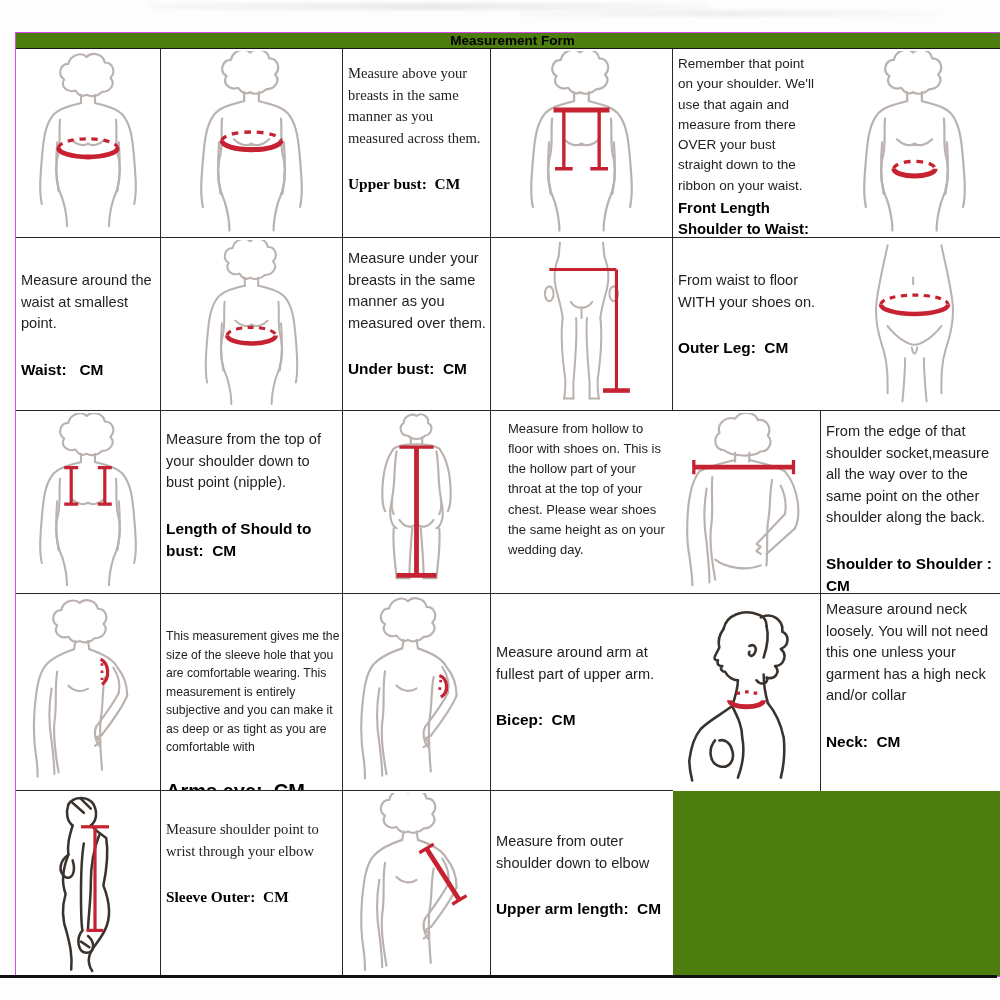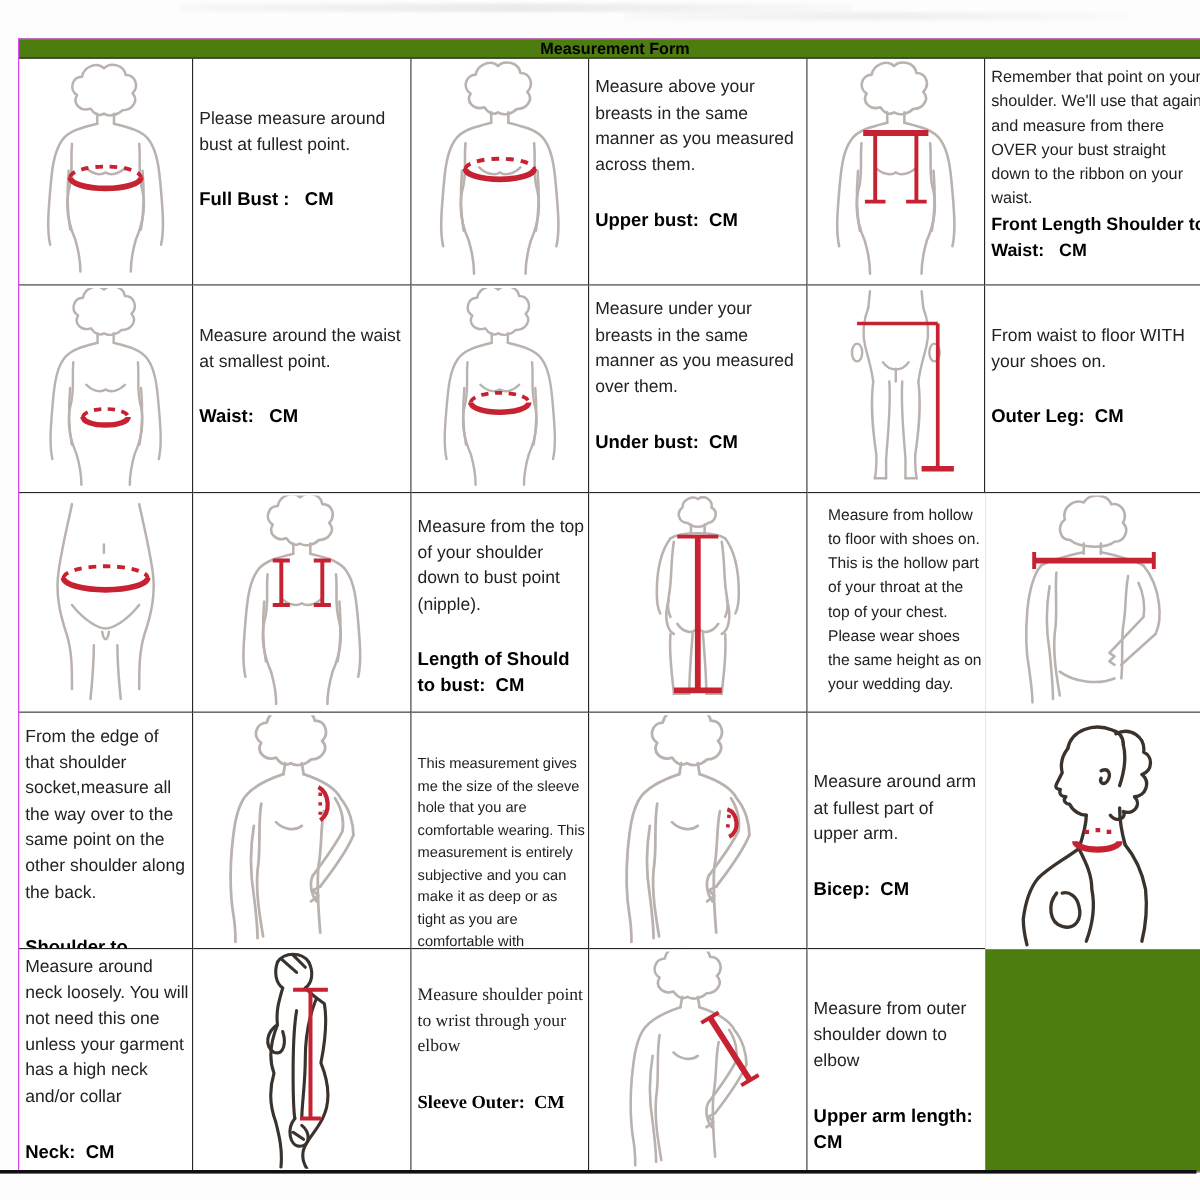--- a/index.html
+++ b/index.html
@@ -24,21 +24,21 @@
   .cell{border-right:1px solid #272727;border-bottom:1px solid #272727;overflow:hidden;box-sizing:border-box;background:#fff;}
   .cell.c6{border-right:none;}
   .cell.r5{border-bottom:none;}
   .fig{display:flex;align-items:center;justify-content:center;padding:2px;}
   .fig svg{width:100%;height:100%;}
   .txt{padding:6px 2px 2px 5px;}
   .desc{margin:0;font-size:14.6px;line-height:1.48;color:#222;}
   .label{margin:24px 0 0 0;font-weight:bold;font-size:15.4px;line-height:1.42;color:#000;white-space:pre-wrap;}
   
   .pt40{padding-top:40px;} .pt32{padding-top:32px;} .pt42{padding-top:42px;}
-  .pt14{padding-top:14px;} .pt10{padding-top:10px;} .pt18{padding-top:18px;}
+  .pt14{padding-top:14px;font-family:Liberation Serif, serif;} .pt10{padding-top:10px;} .pt18{padding-top:18px;}
   .pt48{padding-top:48px;} .pt28{padding-top:28px;font-family:Liberation Serif, serif;} .pt5{padding-top:5px;} .pt8{padding-top:8px;}
   .sm  .desc{font-size:13px;line-height:1.55;margin-left:12px;} .sm  .label{font-size:15px;margin-top:30px;}
   .sm2 .desc{font-size:12.2px;line-height:1.52;margin-top:28px;} .sm2 .label{font-size:20px;margin-top:20px;}
   .sm3 .desc{font-size:13.5px;line-height:1.5;}  .sm3 .label{font-size:14.9px;margin-top:2px;}
   .bottom-bar{position:absolute;left:0px;top:975px;width:997px;height:3px;background:#101010;}
   
   .g{stroke:#bab2ae;fill:none;stroke-width:1.5;stroke-linecap:round;stroke-linejoin:round;}
   .gf{stroke:#bab2ae;fill:#ffffff;stroke-width:1.5;stroke-linejoin:round;}
   .d{stroke:#3a322c;fill:none;stroke-width:1.8;stroke-linecap:round;stroke-linejoin:round;}
   .r{stroke:#c62231;fill:none;stroke-width:2.3;stroke-linecap:butt;}
@@ -89,24 +89,20 @@
 <div class="table">
   <div class="title-cell">Measurement Form</div>
 
   <div class="cell fig">
     <svg viewBox="0 0 100 125">
       <use href="#t-front"></use>
       <path class="r rd" d="M29,66 A21,6.5 0 0 1 71,66"></path>
       <path class="r rt" d="M29,66 A21,6.5 0 0 0 71,66"></path>
     </svg>
   </div>
-  <div class="cell txt pt40">
-    <p class="desc">Please measure around bust at fullest point.</p>
-    <p class="label">Full Bust :   CM</p>
-  </div>
   <div class="cell fig">
     <svg viewBox="0 0 100 125">
       <use href="#t-front"></use>
       <path class="r rd" d="M30,61 A20,6 0 0 1 70,61"></path>
       <path class="r rt" d="M30,61 A20,6 0 0 0 70,61"></path>
     </svg>
   </div>
   <div class="cell txt pt14">
     <p class="desc">Measure above your breasts in the same manner as you measured across them.</p>
     <p class="label">Upper bust:  CM</p>

